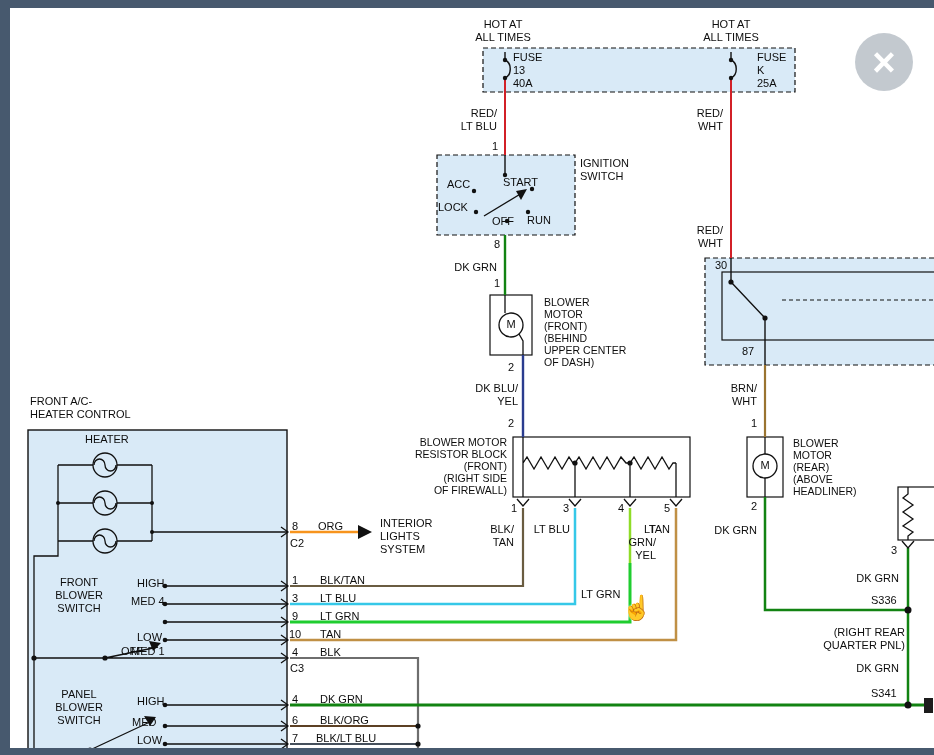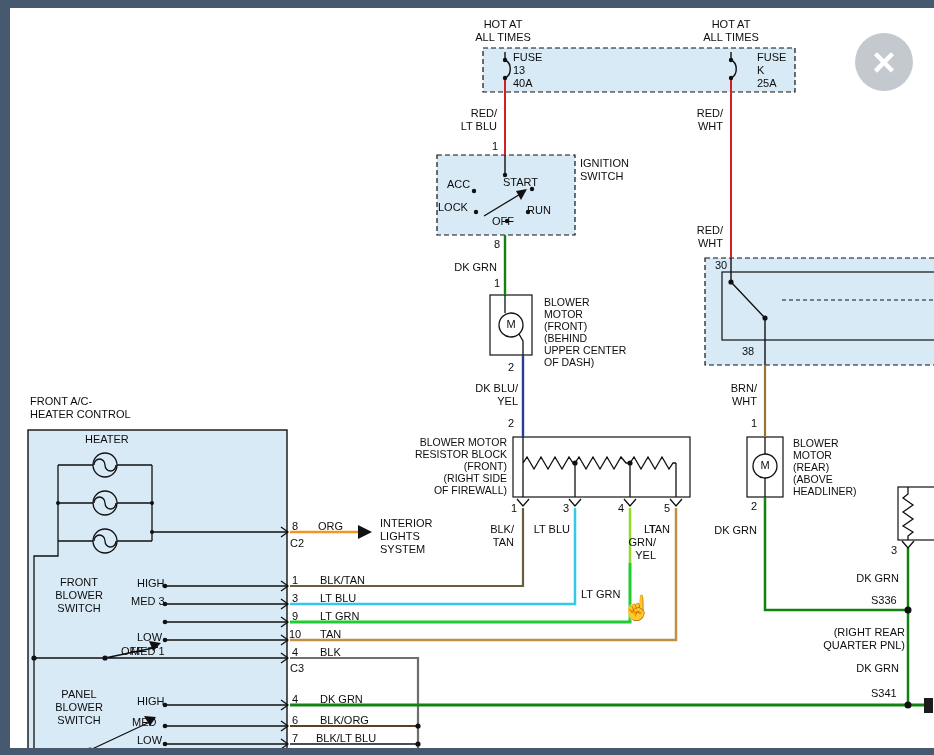--- a/index.html
+++ b/index.html
@@ -146,21 +146,21 @@
 WHT</div>
 <div class="lbl r" style="left:660px;top:224px;width:63px">RED/
 WHT</div>
 <div class="lbl" style="left:492px;top:140px">1</div>
 <div class="lbl" style="left:580px;top:157px">IGNITION
 SWITCH</div>
 <div class="lbl" style="left:447px;top:178px">ACC</div>
 <div class="lbl" style="left:503px;top:176px">START</div>
 <div class="lbl" style="left:438px;top:201px">LOCK</div>
 <div class="lbl" style="left:492px;top:215px">OFF</div>
-<div class="lbl" style="left:527px;top:204px">RUN</div>
+<div class="lbl" style="left:527px;top:214px">RUN</div>
 <div class="lbl" style="left:494px;top:238px">8</div>
 <div class="lbl r" style="left:440px;top:261px;width:57px">DK GRN</div>
 <div class="lbl" style="left:494px;top:277px">1</div>
 <div class="lbl small" style="left:544px;top:296px">BLOWER
 MOTOR
 (FRONT)
 (BEHIND
 UPPER CENTER
 OF DASH)</div>
 <div class="lbl" style="left:508px;top:361px">2</div>
@@ -177,21 +177,21 @@
 <div class="lbl" style="left:618px;top:502px">4</div>
 <div class="lbl" style="left:664px;top:502px">5</div>
 <div class="lbl r" style="left:478px;top:523px;width:36px">BLK/
 TAN</div>
 <div class="lbl r" style="left:528px;top:523px;width:42px">LT BLU</div>
 <div class="lbl r" style="left:628px;top:523px;width:28px">LT
 GRN/
 YEL</div>
 <div class="lbl r" style="left:640px;top:523px;width:30px">TAN</div>
 <div class="lbl" style="left:715px;top:259px">30</div>
-<div class="lbl" style="left:742px;top:345px">38</div>
+<div class="lbl" style="left:742px;top:345px">87</div>
 <div class="lbl r" style="left:700px;top:382px;width:57px">BRN/
 WHT</div>
 <div class="lbl" style="left:751px;top:417px">1</div>
 <div class="lbl small" style="left:793px;top:437px">BLOWER
 MOTOR
 (REAR)
 (ABOVE
 HEADLINER)</div>
 <div class="lbl" style="left:751px;top:500px">2</div>
 <div class="lbl r" style="left:700px;top:524px;width:57px">DK GRN</div>
@@ -202,21 +202,21 @@
 QUARTER PNL)</div>
 <div class="lbl r" style="left:843px;top:662px;width:56px">DK GRN</div>
 <div class="lbl" style="left:871px;top:687px">S341</div>
 <div class="lbl" style="left:30px;top:395px">FRONT A/C-
 HEATER CONTROL</div>
 <div class="lbl" style="left:85px;top:433px">HEATER</div>
 <div class="lbl c" style="left:48px;top:576px;width:62px">FRONT
 BLOWER
 SWITCH</div>
 <div class="lbl" style="left:137px;top:577px">HIGH</div>
-<div class="lbl" style="left:131px;top:595px">MED 3</div>
+<div class="lbl" style="left:131px;top:595px">MED 4</div>
 <div class="lbl" style="left:131px;top:645px">MED 1</div>
 <div class="lbl" style="left:137px;top:631px">LOW</div>
 <div class="lbl" style="left:121px;top:645px">OFF</div>
 <div class="lbl c" style="left:48px;top:688px;width:62px">PANEL
 BLOWER
 SWITCH</div>
 <div class="lbl" style="left:137px;top:695px">HIGH</div>
 <div class="lbl" style="left:132px;top:716px">MED</div>
 <div class="lbl" style="left:137px;top:734px">LOW</div>
 <div class="lbl" style="left:292px;top:520px">8</div>

